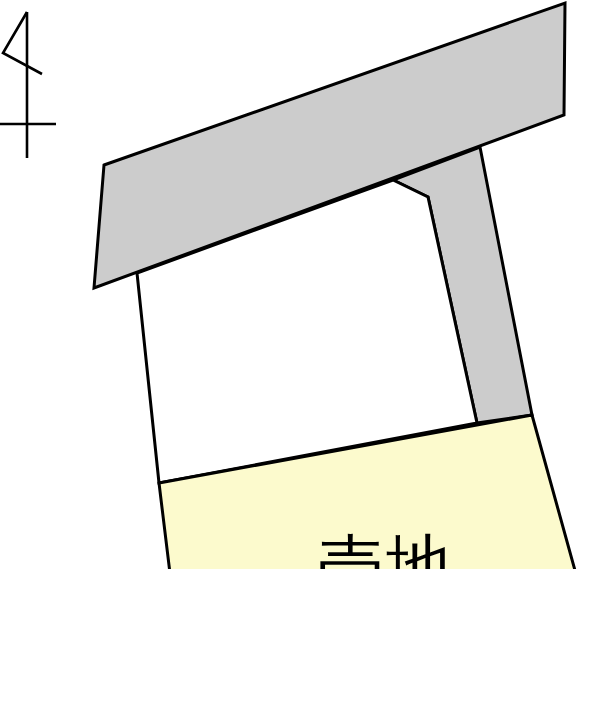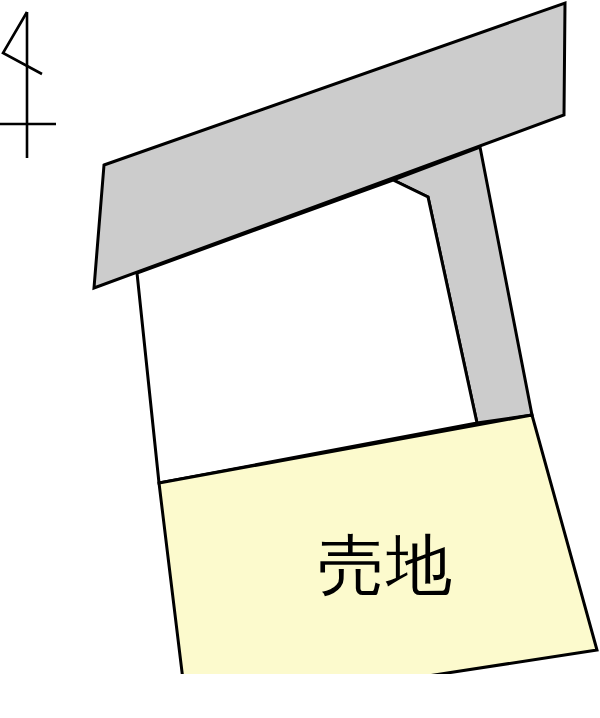--- a/index.html
+++ b/index.html
@@ -3,21 +3,21 @@
 <meta charset="utf-8">
 <style>
   html, body {
     margin: 0;
     padding: 0;
     background: #ffffff;
     font-family: "Liberation Sans", "DejaVu Sans", sans-serif;
   }
   .plan-wrap {
     width: 600px;
-    height: 674px;
+    height: 569px;
     position: relative;
     overflow: hidden;
     background: #ffffff;
   }
   svg.plan {
     display: block;
     width: 600px;
     height: 718px;
   }
   .parcel-outline {

